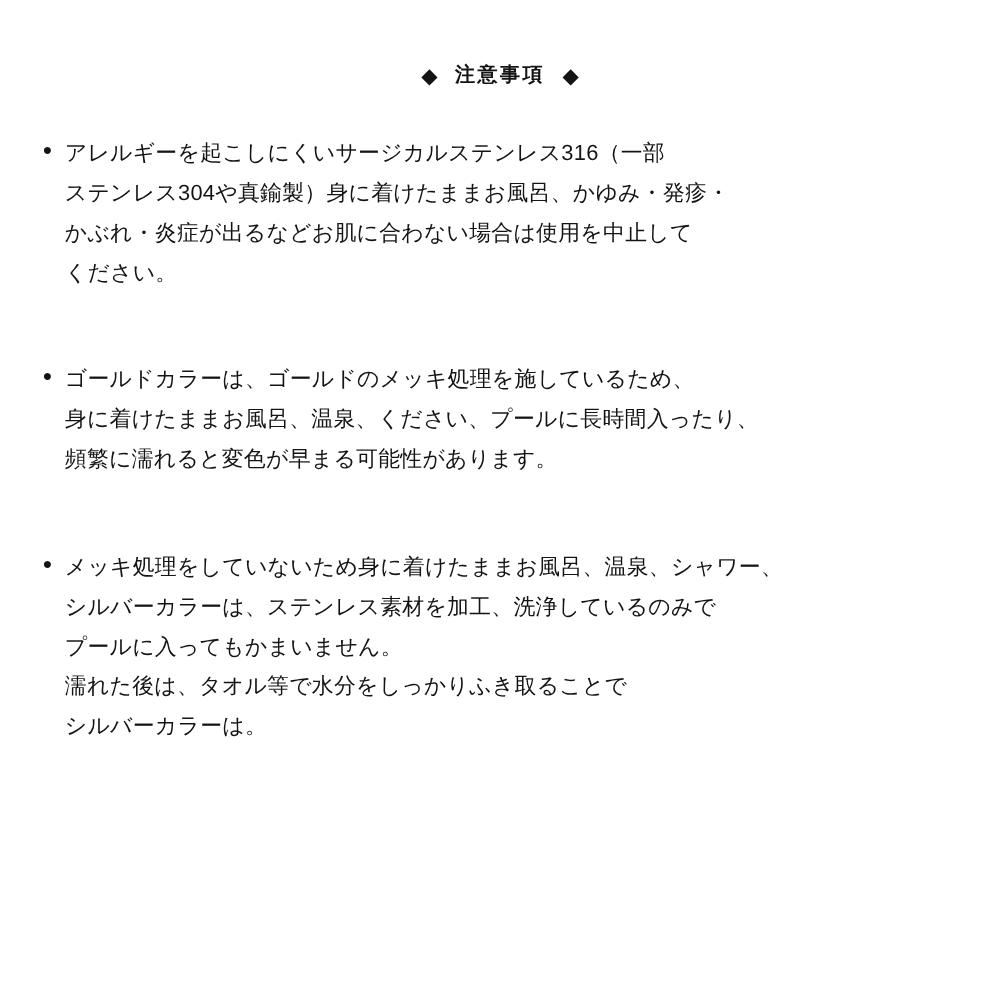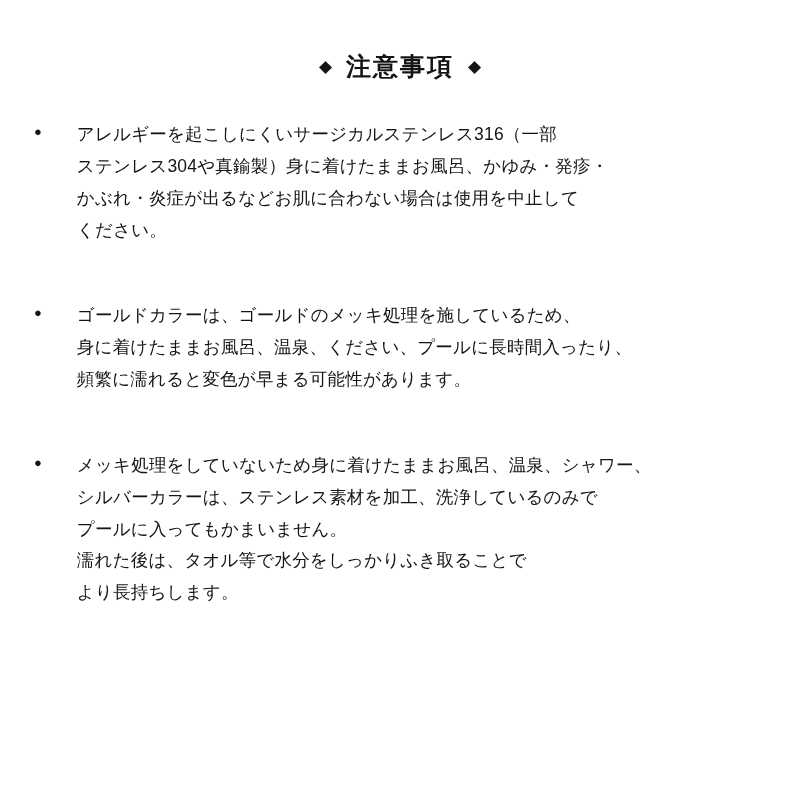--- a/index.html
+++ b/index.html
@@ -28,21 +28,21 @@
     gap: 14px;
     margin-top: 50px;
     margin-bottom: 36px;
   }
   .diamond {
     font-size: 17px;
     line-height: 1;
     color: #141414;
   }
   .title-text {
-    font-size: 25px;
+    font-size: 16px;
     font-weight: bold;
     letter-spacing: 2px;
     color: #141414;
   }
   .notes {
     padding-left: 34px;
     padding-right: 30px;
   }
   .note-item {
     display: flex;
@@ -62,21 +62,20 @@
   }
   .note-lines {
     flex: 1 1 auto;
   }
   .note-line {
     font-size: 17.5px;
     line-height: 1.82;
     color: #141414;
     white-space: pre;
     letter-spacing: 0.2px;
-    margin-left: 25px;
   }
 </style>
 </head>
 <body>
 
 <div class="page">
 
   <div class="title-row">
     <span class="diamond">◆</span>
     <span class="title-text">注意事項</span>
@@ -104,18 +103,18 @@
       </div>
     </div>
 
     <div class="note-item">
       <span class="bullet">●</span>
       <div class="note-lines">
         <div class="note-line">メッキ処理をしていないため身に着けたままお風呂、温泉、シャワー、</div>
         <div class="note-line">シルバーカラーは、ステンレス素材を加工、洗浄しているのみで</div>
         <div class="note-line">プールに入ってもかまいません。</div>
         <div class="note-line">濡れた後は、タオル等で水分をしっかりふき取ることで</div>
-        <div class="note-line">より長持ちします。</div>
+        <div class="note-line">シルバーカラーは。</div>
       </div>
     </div>
 
   </div>
 </div>
 
 </body></html>

